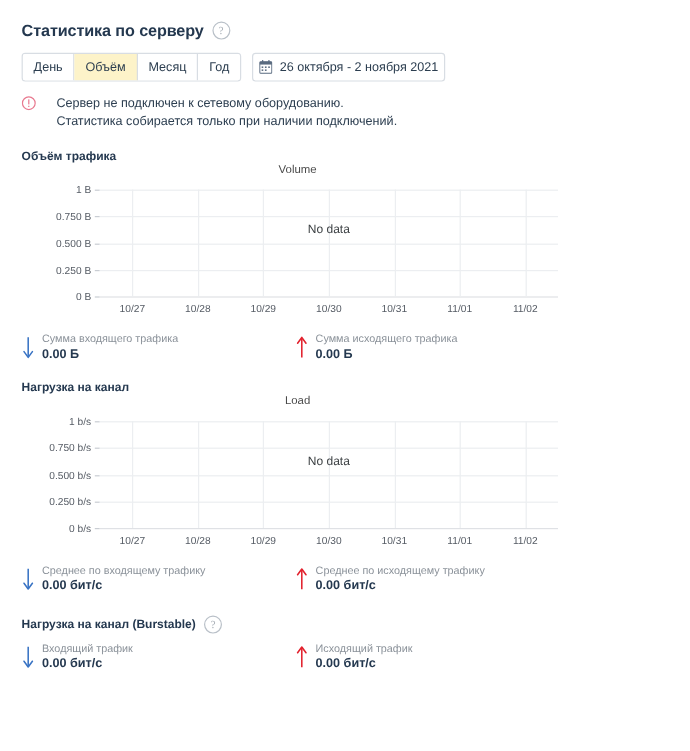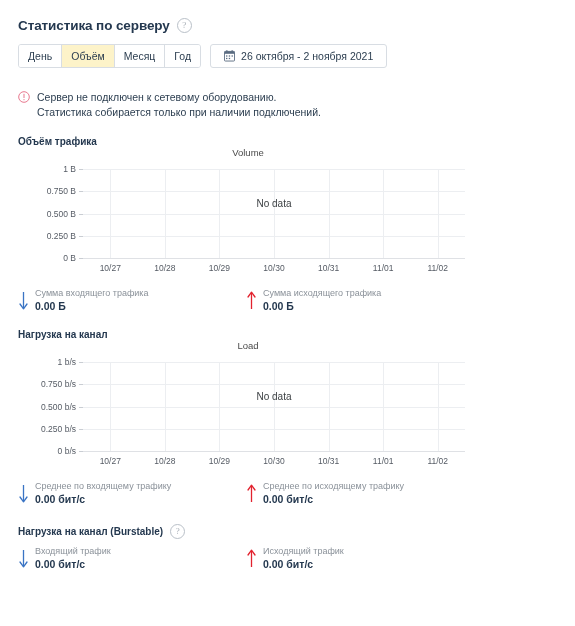--- a/index.html
+++ b/index.html
@@ -81,36 +81,36 @@
     color: #2c3e50;
   }
   .date-picker {
     margin-left: 9px;
     display: flex;
     align-items: center;
     gap: 6px;
     border: 1px solid #d8dde3;
     border-radius: 3px;
     height: 22px;
-    padding: 0 13px;
+    padding: 0 5px;
     background: #fff;
     cursor: pointer;
   }
   .date-text {
     font-size: 10.5px;
     color: #2c3e50;
     white-space: nowrap;
   }
   .cal-icon { width: 11px; height: 12px; display: block; flex: none; }
 
   
   .notice {
     display: flex;
-    margin-top: 23px;
-    gap: 7px;
+    margin-top: 12px;
+    gap: 17px;
   }
   .warn-icon {
     width: 12px; height: 12px; flex: none; margin-top: 1px;
   }
   .notice-body { font-size: 10.5px; line-height: 15px; color: #2c3e50; }
   .notice-line2 { display: flex; align-items: baseline; gap: 9px; flex-wrap: wrap; }
   .notice-link {
     color: #2f80c8;
     cursor: pointer;
     font-size: 10.5px;

